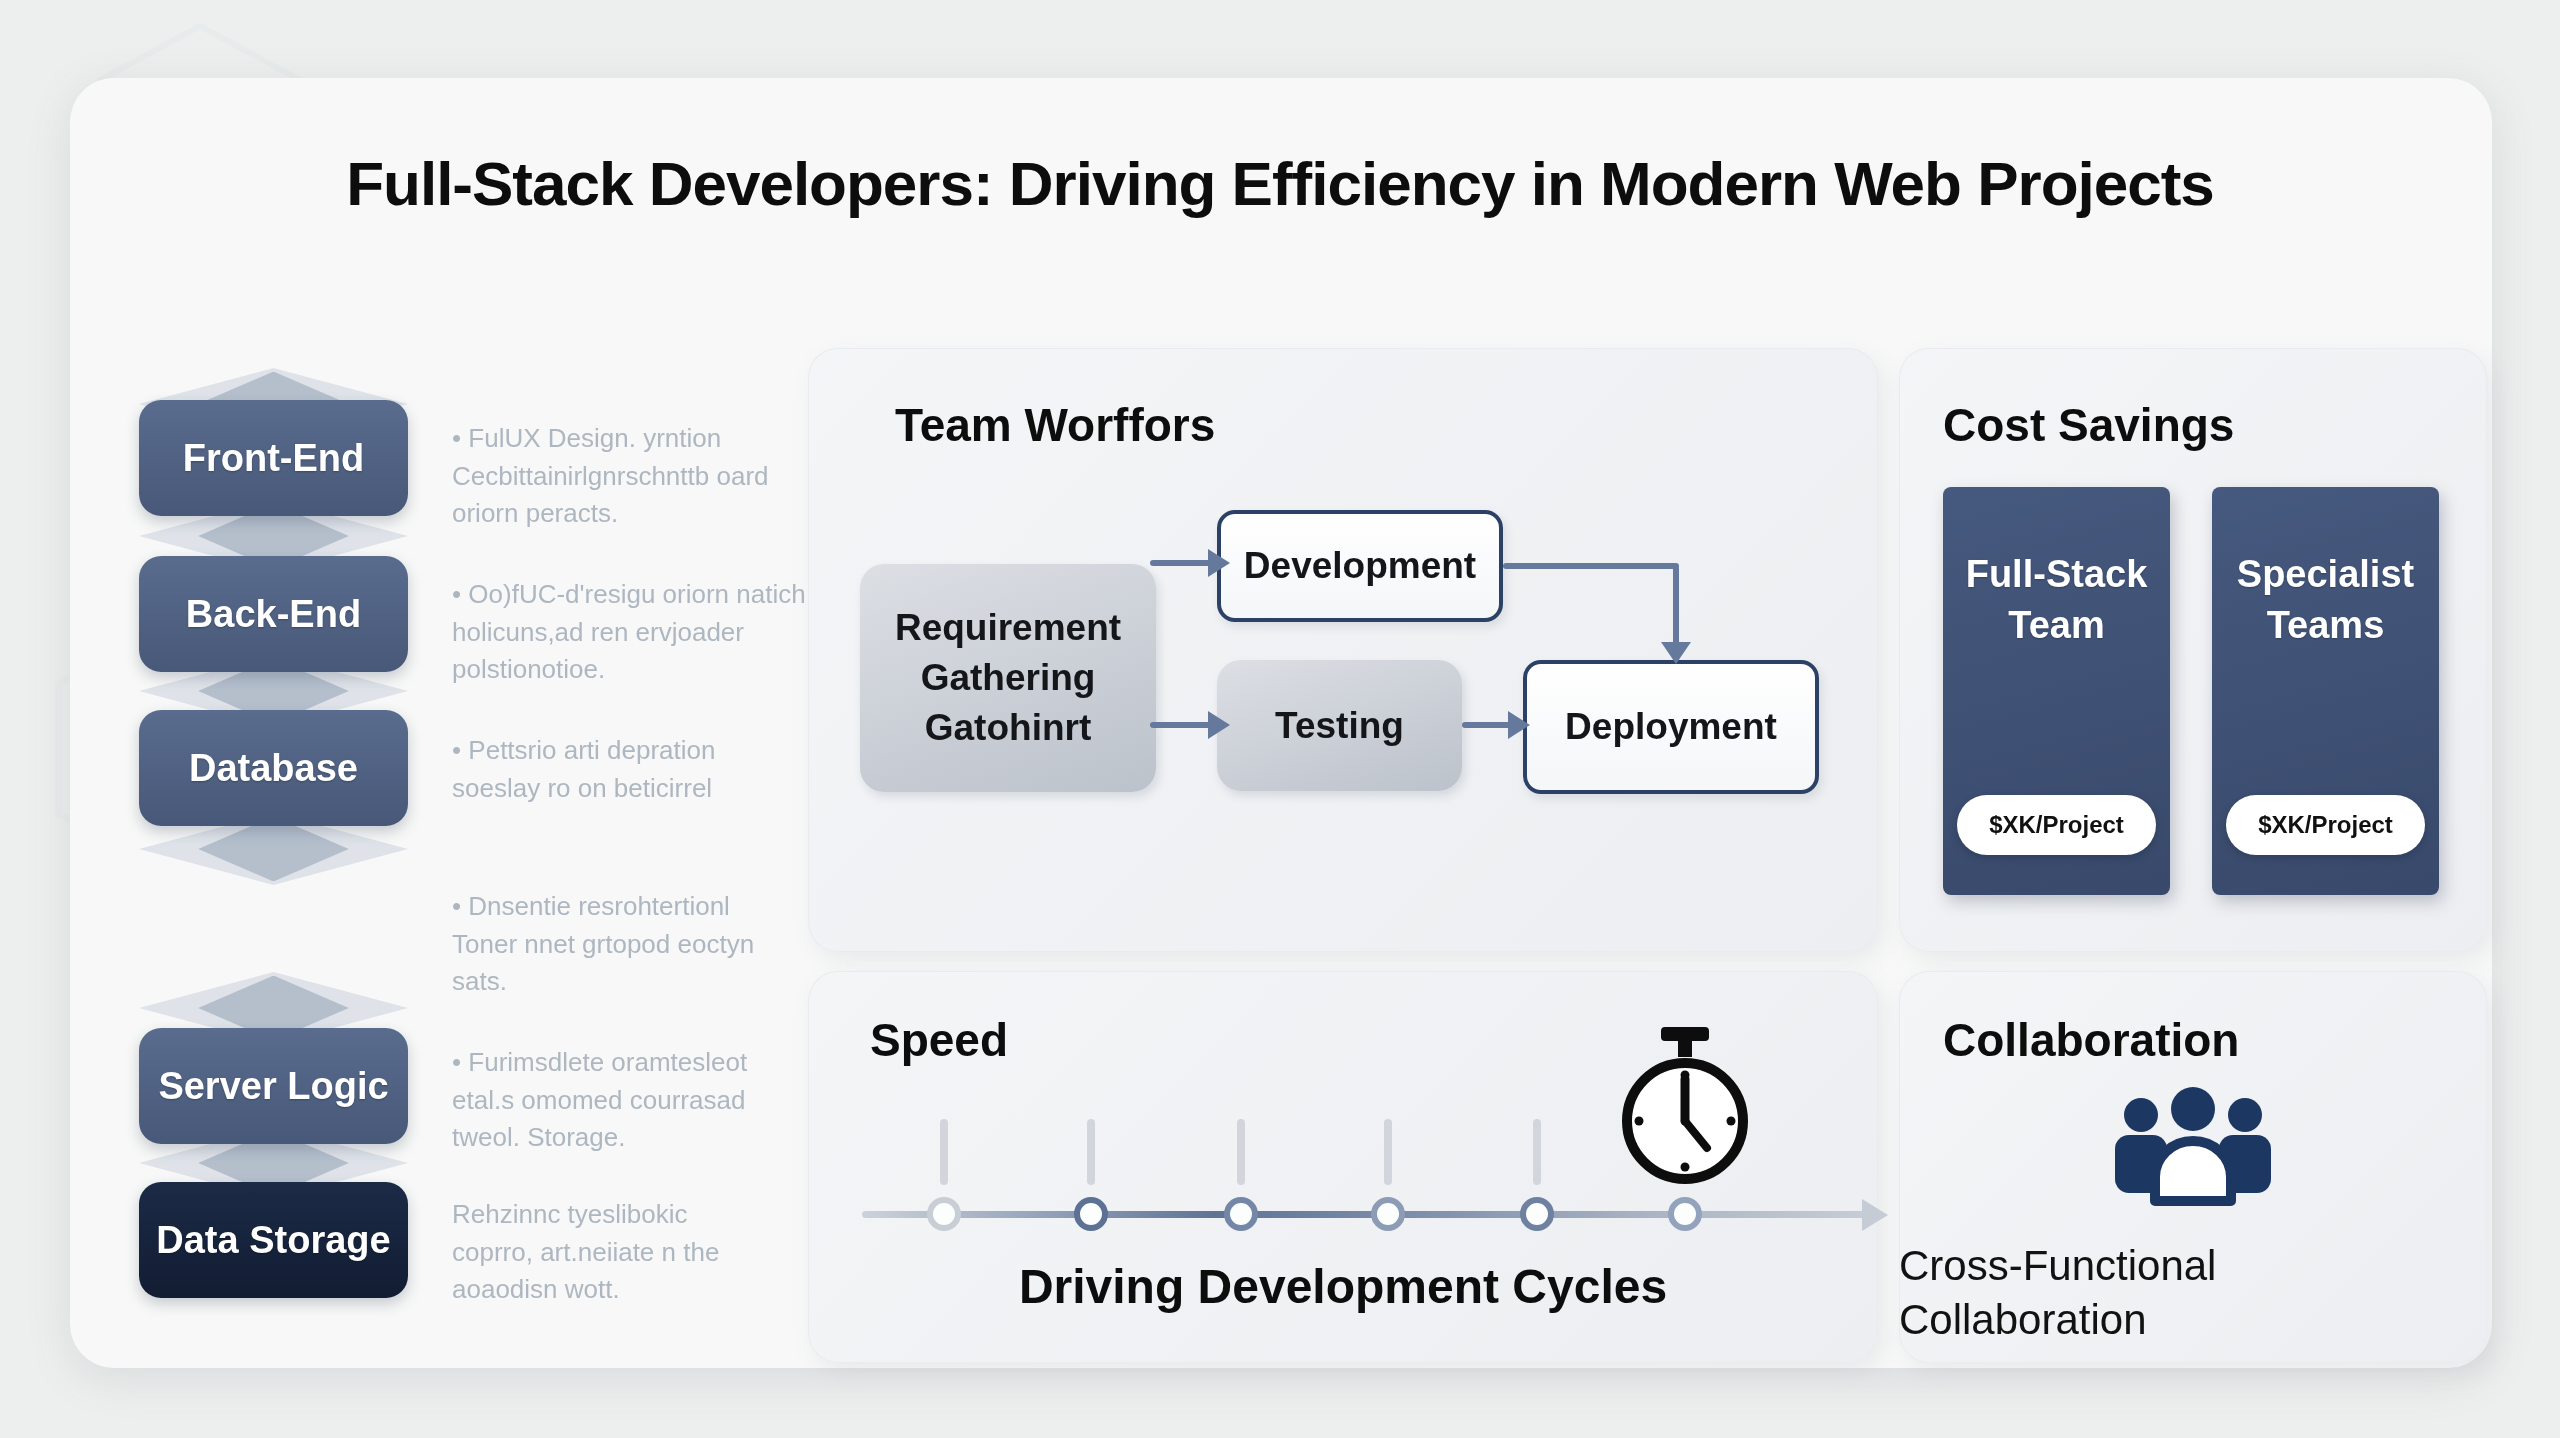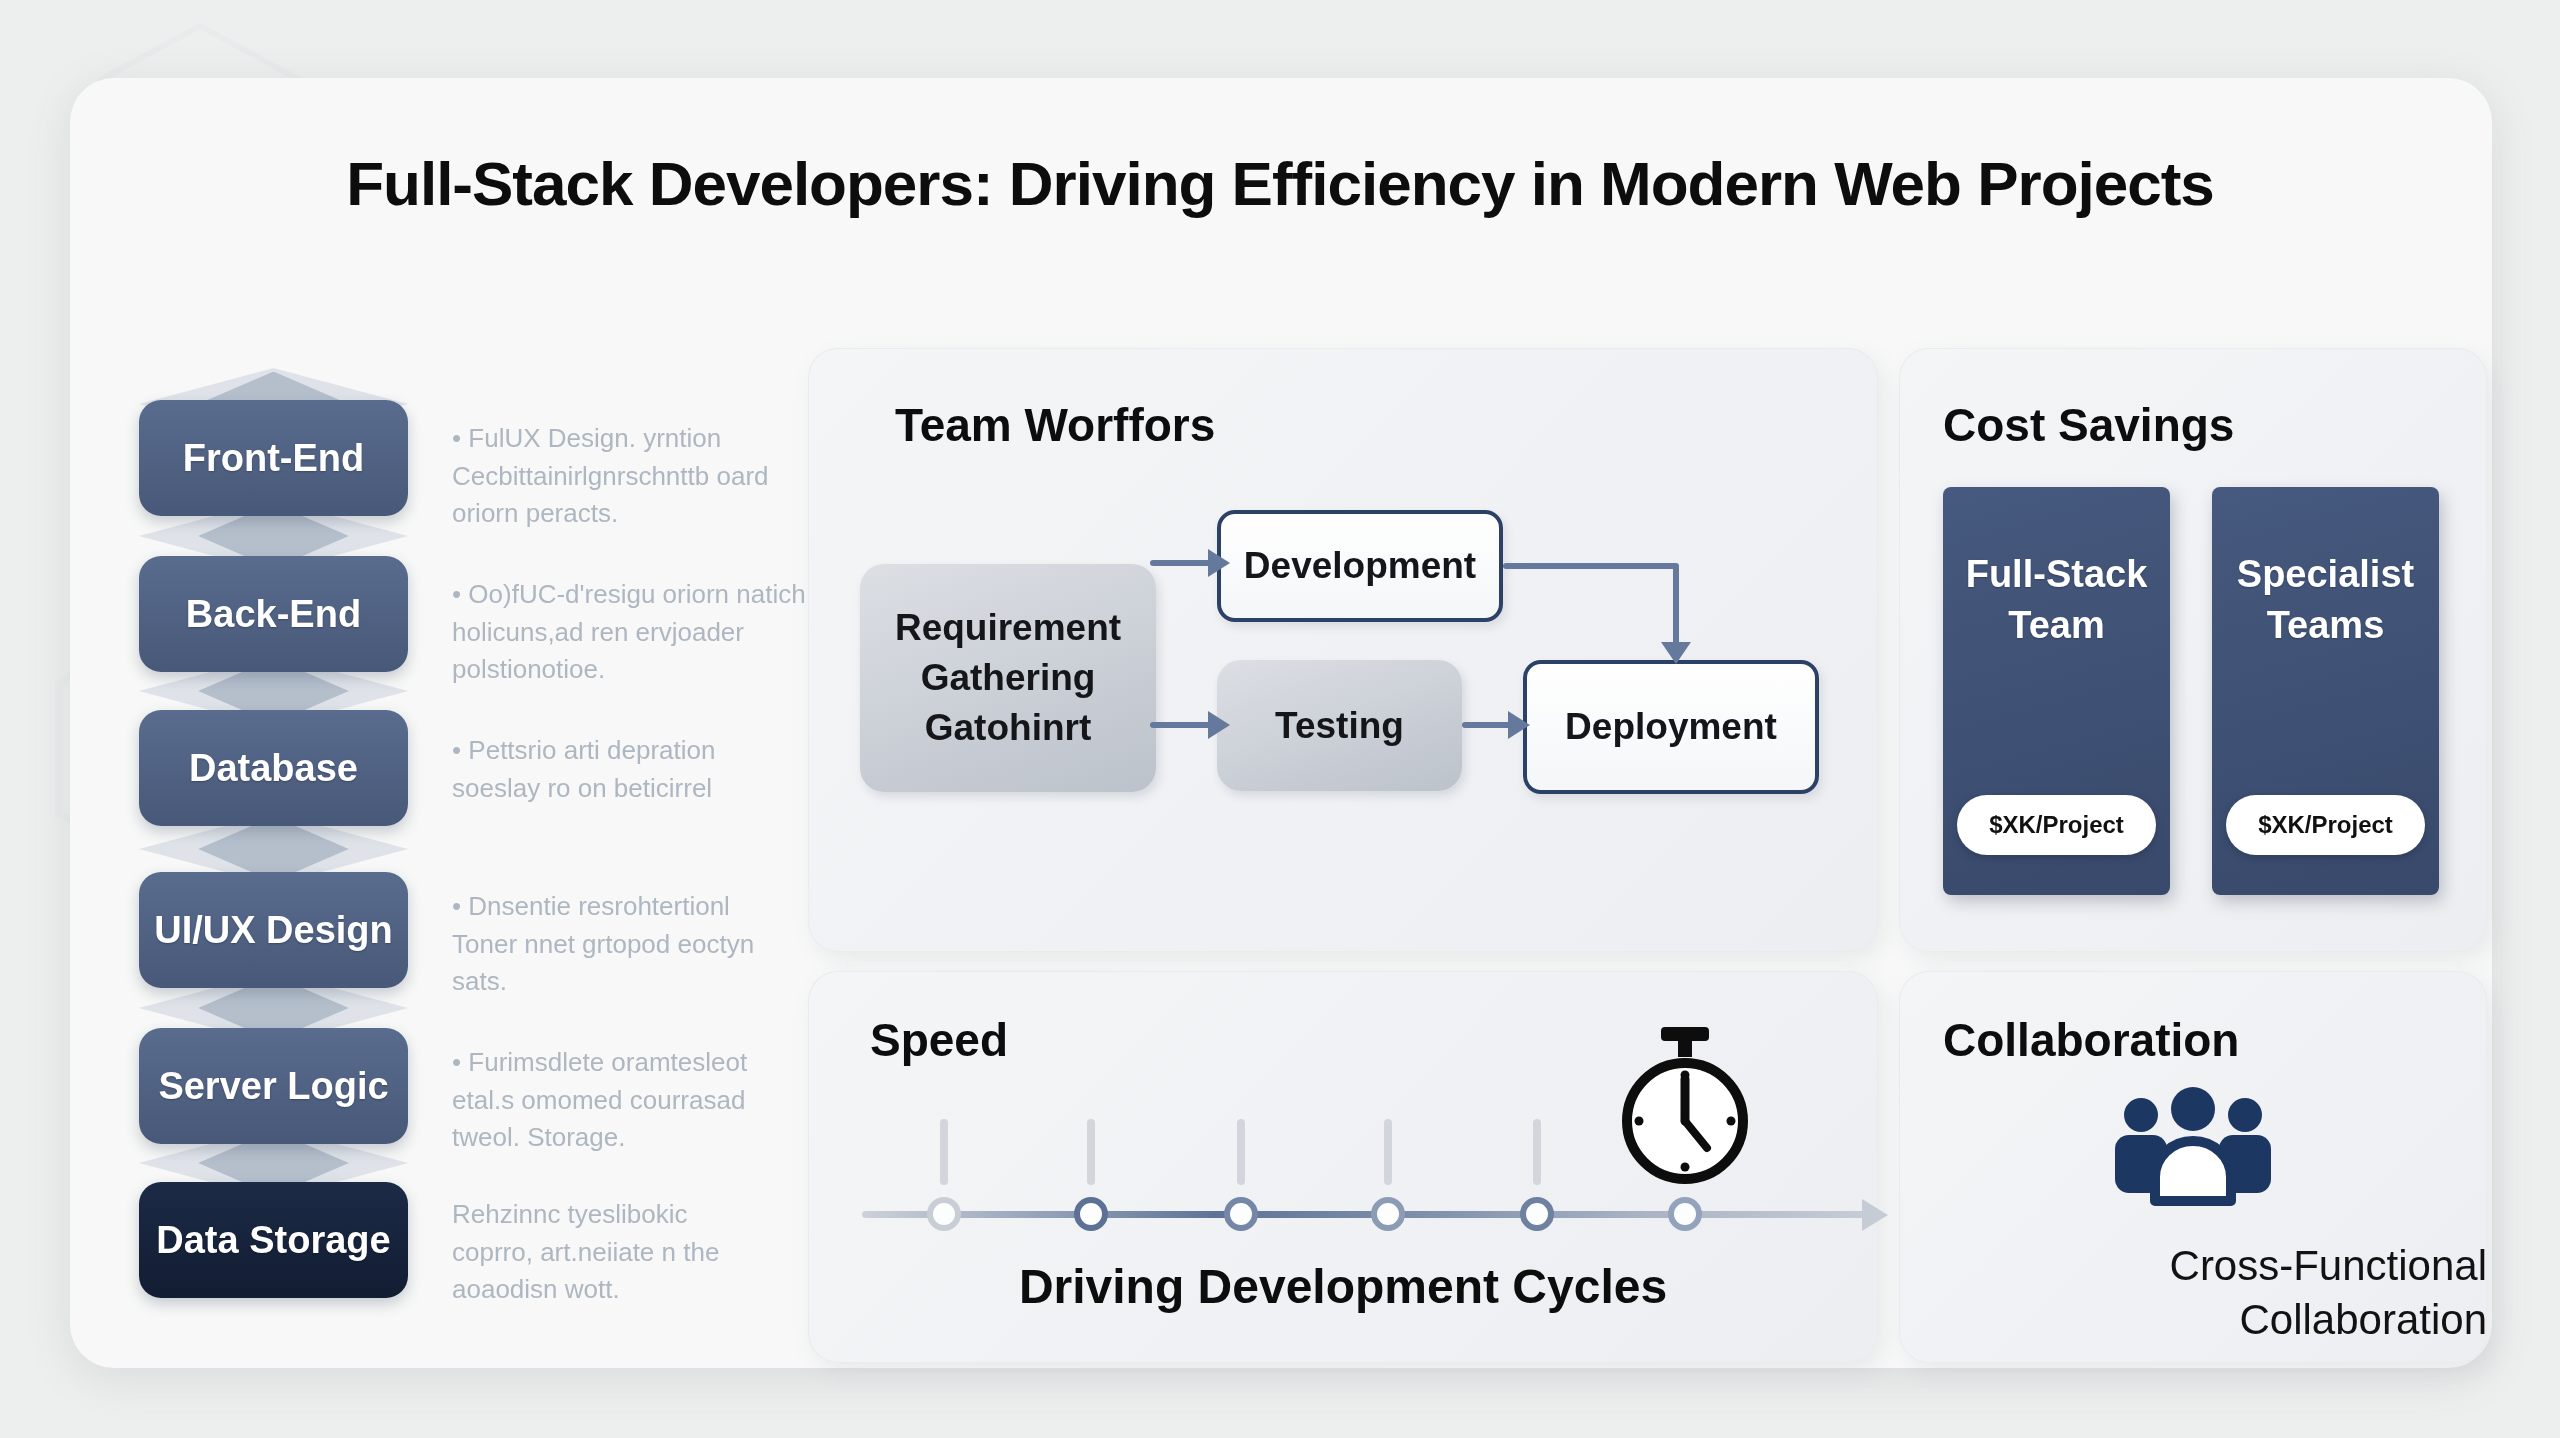--- a/index.html
+++ b/index.html
@@ -83,21 +83,21 @@
         border-bottom:16px solid transparent;border-left:26px solid #c6ccd5;}
   .tnode{position:absolute;top:226px;width:34px;height:34px;border-radius:50%;background:#fcfdfd;border:6px solid #888;}
   .tn1{left:119px;border-color:#c9ced6}.tn2{left:266px;border-color:#5d7195}
   .tn3{left:416px;border-color:#7487a7}.tn4{left:563px;border-color:#8d9cb5}
   .tn5{left:712px;border-color:#6e81a1}.tn6{left:860px;border-color:#93a3bc}
   .speed-caption{position:absolute;left:0;right:0;top:288px;text-align:center;font-size:48px;font-weight:700;}
   .stopwatch{position:absolute;left:802px;top:50px;}
 
   
   .people{position:absolute;left:204px;top:112px;}
-  .collab-caption{position:absolute;left:0;right:0;top:268px;text-align:right;font-size:42px;
+  .collab-caption{position:absolute;left:0;right:0;top:268px;text-align:left;font-size:42px;
         font-weight:400;line-height:1.28;white-space:pre-line;color:#121212;}
 </style>
 </head>
 <body>
 
 <div class="stage">
 
   <svg class="hex" style="left:80px;top:14px" width="240" height="230" viewBox="0 0 120 115">
     <polygon points="60,6 110,33 110,85 60,112 10,85 10,33" fill="none" stroke="#e4e8ea" stroke-width="3"></polygon>
   </svg>
@@ -133,21 +133,20 @@
       <div class="d2"></div>
     </div>
   <div class="connector c5">
       <div class="d1"></div>
       <div class="d2"></div>
     </div>
 
   <div class="stack-box sb1">Front-End</div>
   <div class="stack-box sb2">Back-End</div>
   <div class="stack-box sb3">Database</div>
-  <div class="stack-box sb4">UI/UX Design</div>
   <div class="stack-box sb5">Server Logic</div>
   <div class="stack-box sb6">Data Storage</div>
 
   <div class="desc ds1">• FulUX Design. yrntion
 Cecbittainirlgnrschnttb oard
 oriorn peracts.</div>
   <div class="desc ds2">• Oo)fUC-d'resigu oriorn natich
 holicuns,ad ren ervjoader
 polstionotioe.</div>
   <div class="desc ds3">• Pettsrio arti depration

